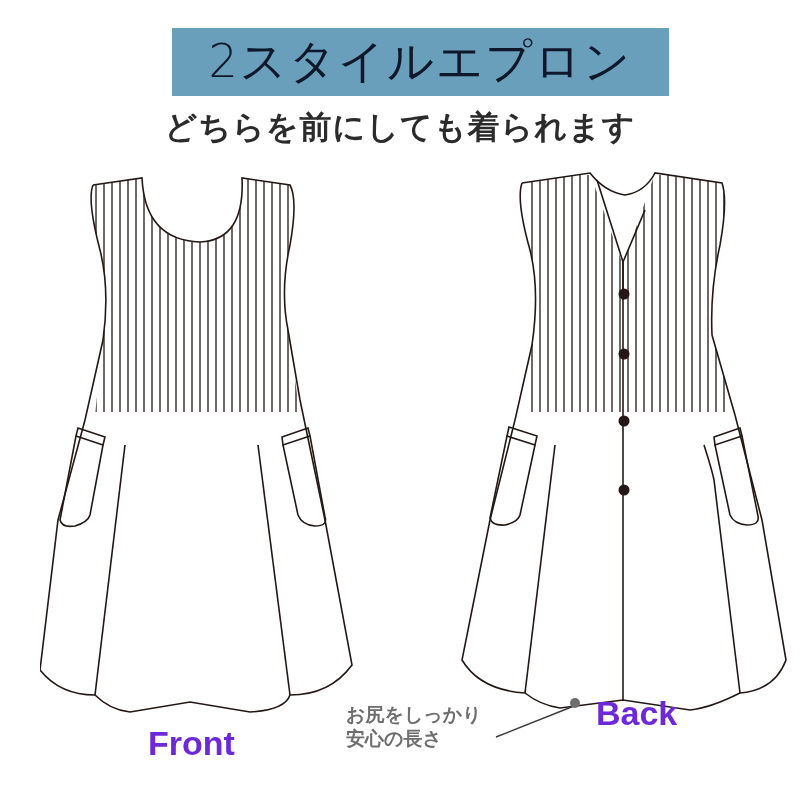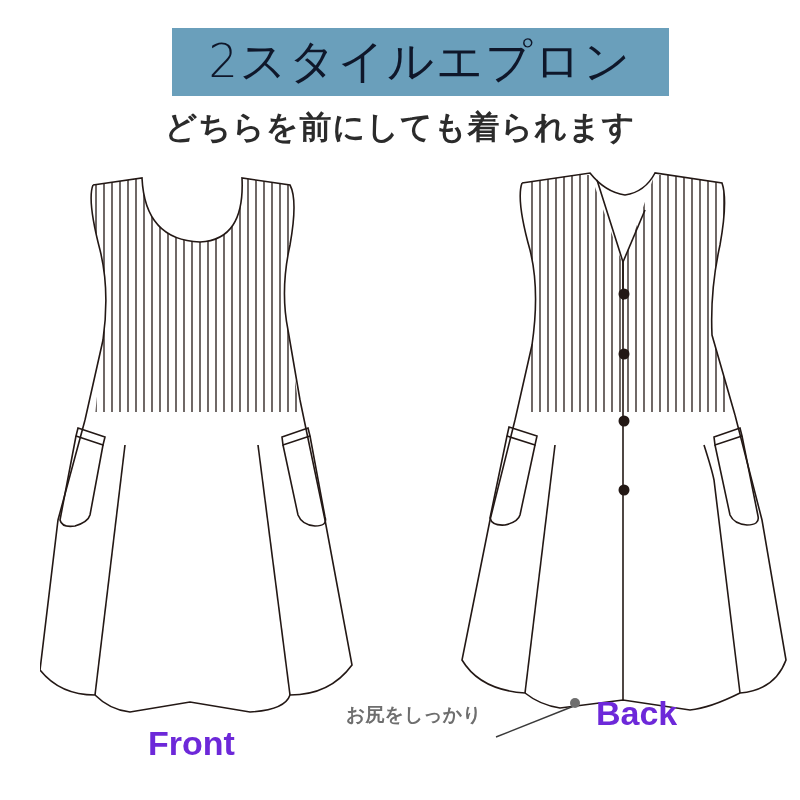--- a/index.html
+++ b/index.html
@@ -160,13 +160,14 @@
 </div>
 <div class="label label-back">Back</div>
 
 <svg class="pointer" width="800" height="800">
   <line x1="496" y1="737" x2="574" y2="706" stroke="#3a3a3a" stroke-width="1.5"></line>
   <circle cx="575" cy="703" r="5" fill="#6e6e6e"></circle>
 </svg>
 
 <div class="note">
   <div>お尻をしっかり</div>
+  <div>安心の長さ</div>
 </div>
 
 </body></html>

